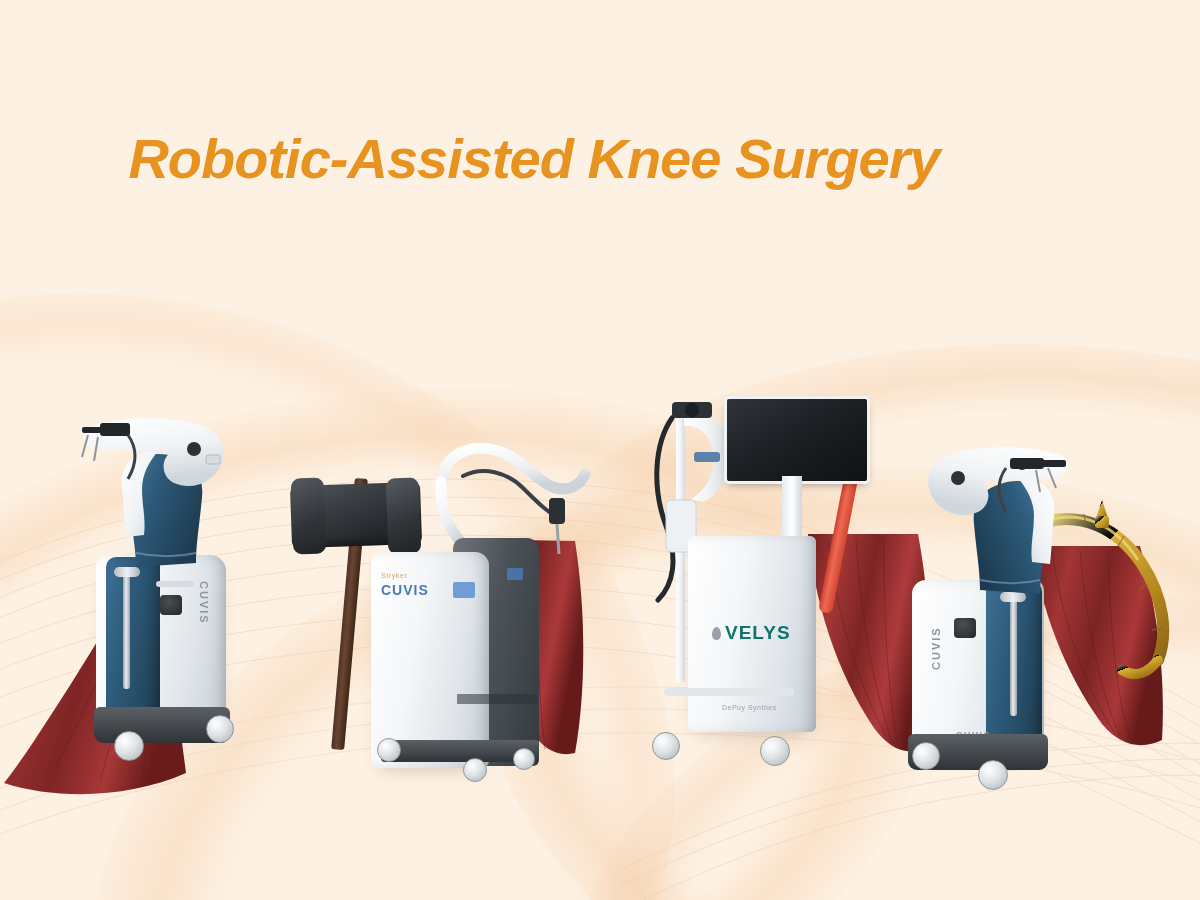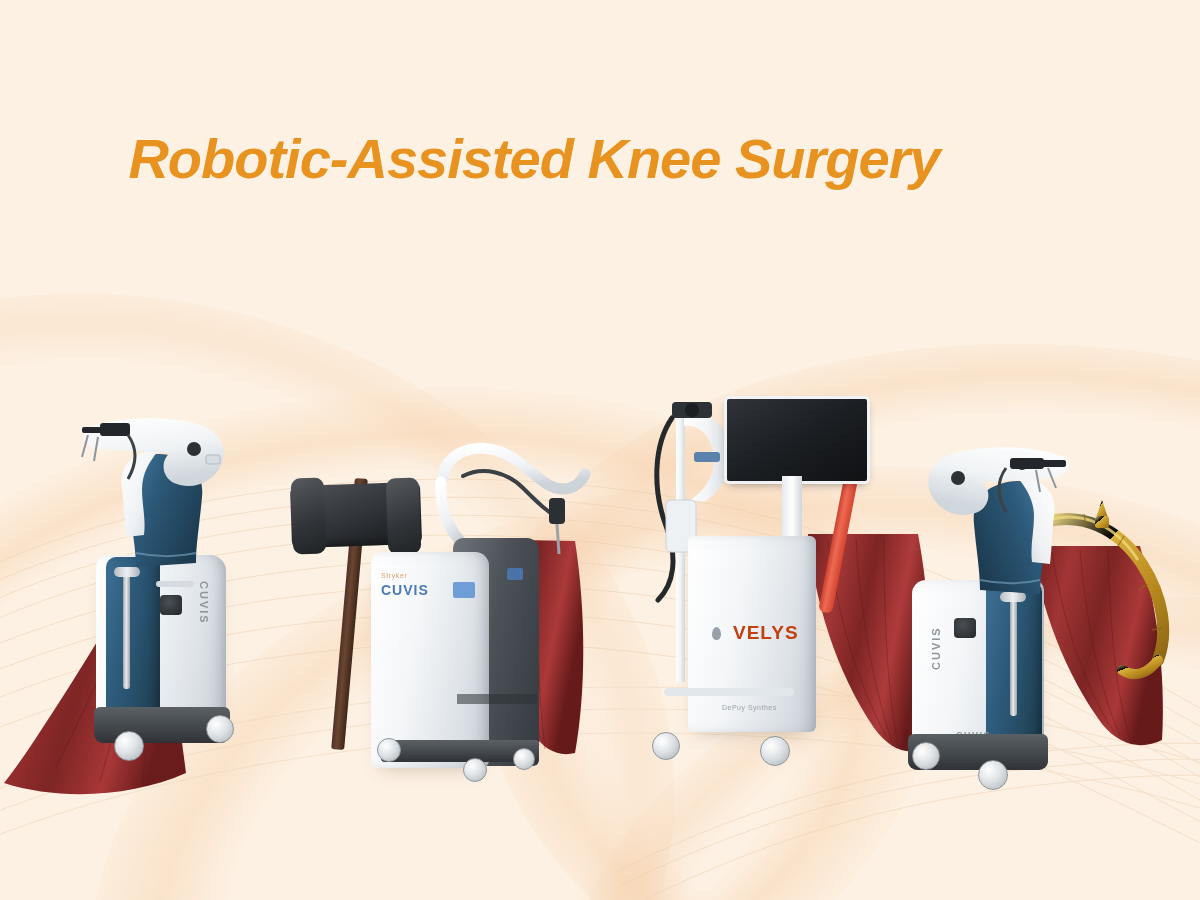--- a/index.html
+++ b/index.html
@@ -80,22 +80,22 @@
   .brandmark{
     position:absolute;color:#8d969d;font-size:11px;font-weight:bold;
     letter-spacing:2px;
   }
   .screen{
     background:linear-gradient(150deg,#30343a 0%,#1b1e22 50%,#101214 100%);
     border:3px solid #f0f2f4;border-radius:5px;
     box-shadow:0 4px 10px -4px rgba(0,0,0,.4);
   }
   .velys-logo{
-    position:absolute;font-size:19px;font-weight:bold;color:#c2410c;
-    letter-spacing:1px;display:flex;align-items:center;gap:12px;
+    position:absolute;font-size:19px;font-weight:bold;color:#0f766e;
+    letter-spacing:1px;display:flex;align-items:center;gap:4px;
   }
   .velys-dot{
     width:9px;height:13px;border-radius:50% 50% 50% 50%/60% 60% 40% 40%;
     background:#9aa1a8;display:inline-block;
   }
   .mallet-head{
     background:linear-gradient(160deg,#52565b 0%,#3a3e43 35%,#26292d 70%,#1a1d20 100%);
     border-radius:7px;
     box-shadow:inset 0 -6px 12px -6px rgba(0,0,0,.7);
   }

